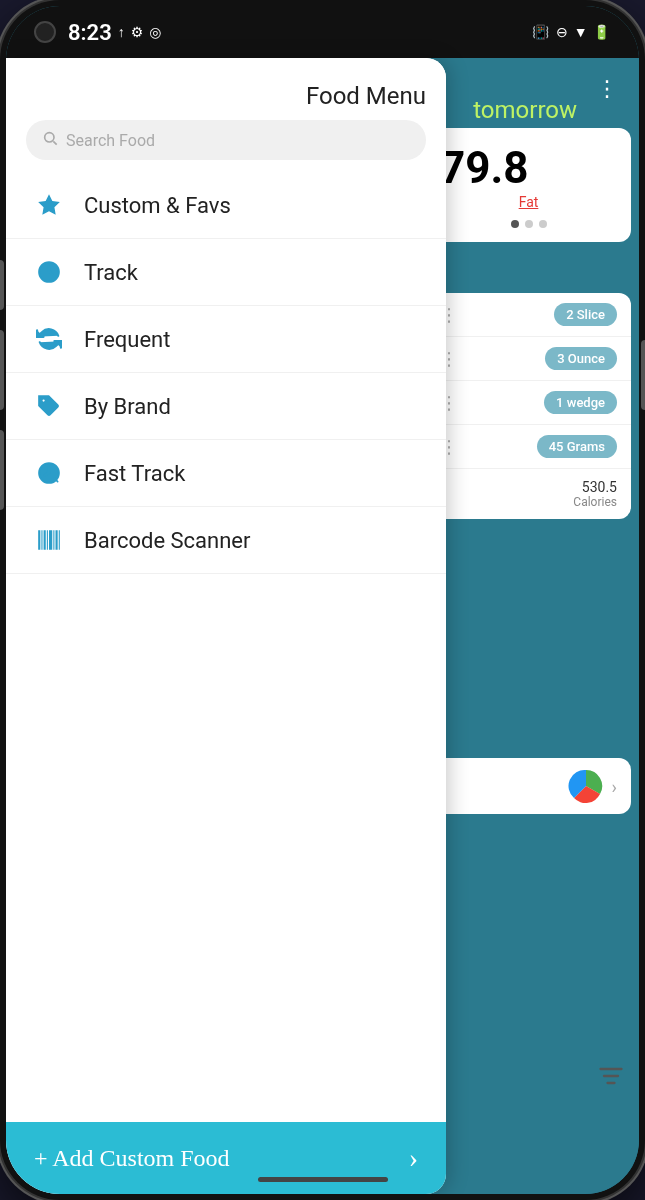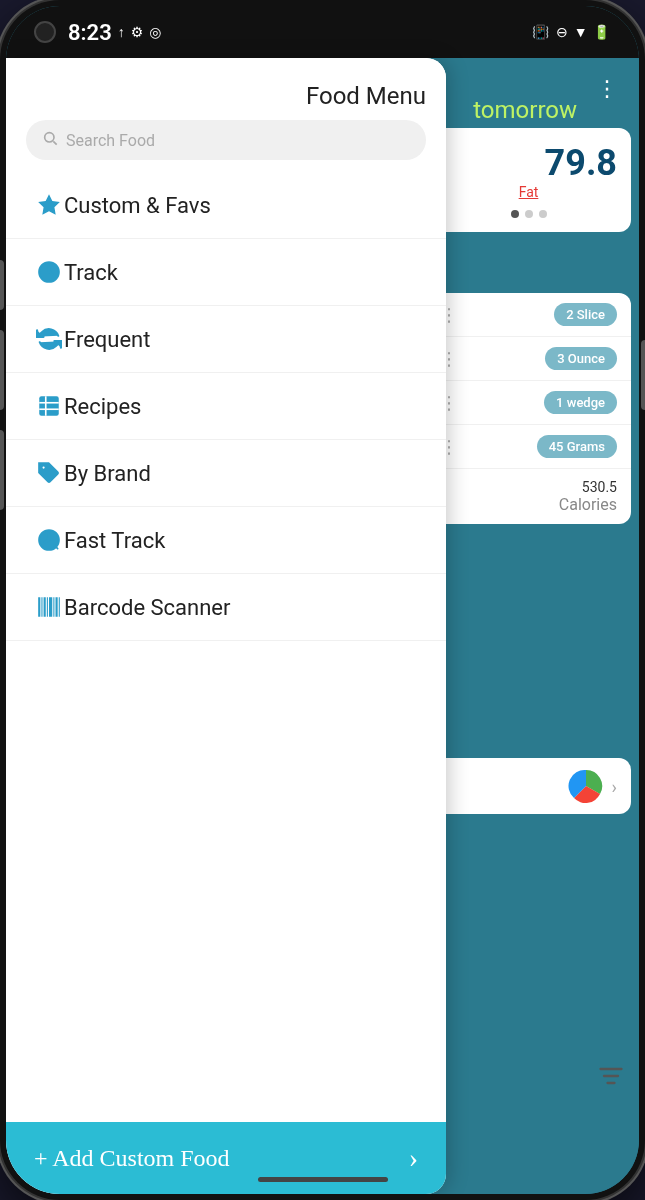--- a/index.html
+++ b/index.html
@@ -103,24 +103,24 @@
       padding: 0 20px;
     }
 
     .bg-three-dots {
       color: white;
       font-size: 22px;
       letter-spacing: 1px;
     }
 
     .bg-fat-value {
-      color: #0c4a6e;
-      font-size: 36px;
+      color: #000000;
+      font-size: 44px;
       font-weight: 700;
-      text-align: right;
+      text-align: left;
     }
 
     .bg-fat-label {
       color: #e53935;
       font-size: 14px;
       text-align: center;
       text-decoration: underline;
     }
 
     .bg-dots {
@@ -164,21 +164,21 @@
       font-size: 13px;
       font-weight: 500;
     }
 
     .bg-cal-value {
       font-size: 14px;
       color: #333;
     }
 
     .bg-cal-label {
-      font-size: 16px;
+      font-size: 12px;
       color: #888;
     }
 
     .bg-pie {
       width: 36px;
       height: 36px;
     }
 
     .bg-chevron {
       color: #aaa;
@@ -230,20 +230,21 @@
 
     .menu-list {
       flex: 1;
       overflow-y: auto;
     }
 
     .menu-item {
       display: flex;
       align-items: center;
       padding: 20px 28px;
+      gap: 20px;
       border-bottom: 1px solid #f0f0f0;
       cursor: pointer;
     }
 
     .menu-item-icon {
       width: 30px;
       display: flex;
       justify-content: center;
       align-items: center;
       color: #2b9dc9;
@@ -465,31 +466,20 @@
             <span class="menu-item-icon">
               <svg viewBox="0 0 24 24" fill="none" stroke="#2b9dc9" stroke-width="2" stroke-linecap="round">
                 <path d="M1 4v6h6"></path>
                 <path d="M23 20v-6h-6"></path>
                 <path d="M20.49 9A9 9 0 0 0 5.64 5.64L1 10m22 4l-4.64 4.36A9 9 0 0 1 3.51 15"></path>
               </svg>
             </span>
             <span class="menu-item-label">Frequent</span>
           </div>
 
-          <div class="menu-item">
-            <span class="menu-item-icon">
-              <svg viewBox="0 0 24 24">
-                <rect x="3" y="3" width="18" height="18" rx="2" ry="2"></rect>
-                <line x1="3" y1="9" x2="21" y2="9" stroke="white" stroke-width="1.5"></line>
-                <line x1="3" y1="15" x2="21" y2="15" stroke="white" stroke-width="1.5"></line>
-                <line x1="9" y1="3" x2="9" y2="21" stroke="white" stroke-width="1.5"></line>
-              </svg>
-            </span>
-            <span class="menu-item-label">Recipes</span>
-          </div>
 
 
           <div class="menu-item">
             <span class="menu-item-icon">
               <svg viewBox="0 0 24 24">
                 <path d="M20.59 13.41l-7.17 7.17a2 2 0 0 1-2.83 0L2 12V2h10l8.59 8.59a2 2 0 0 1 0 2.82z"></path>
                 <line x1="7" y1="7" x2="7.01" y2="7" stroke="white" stroke-width="2" stroke-linecap="round"></line>
               </svg>
             </span>
             <span class="menu-item-label">By Brand</span>

